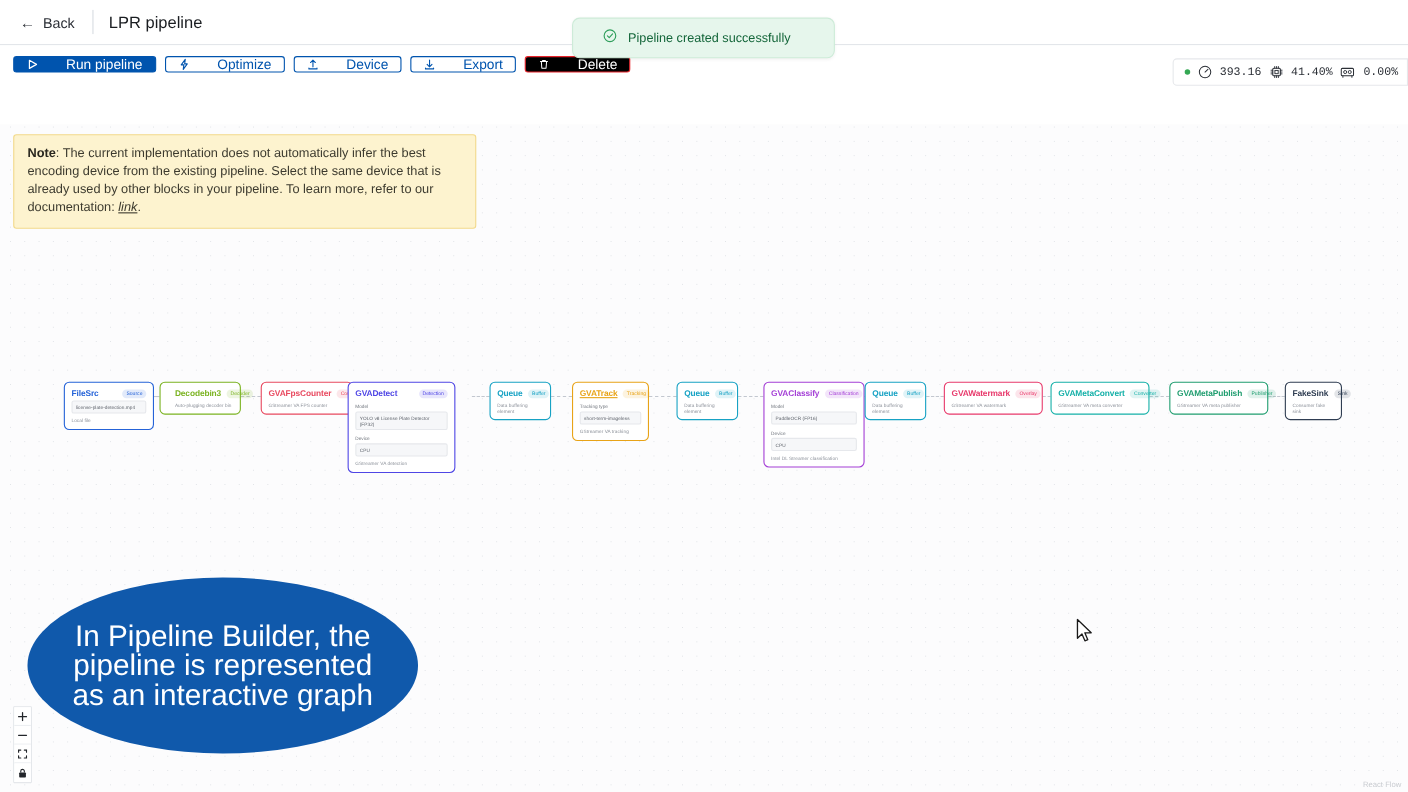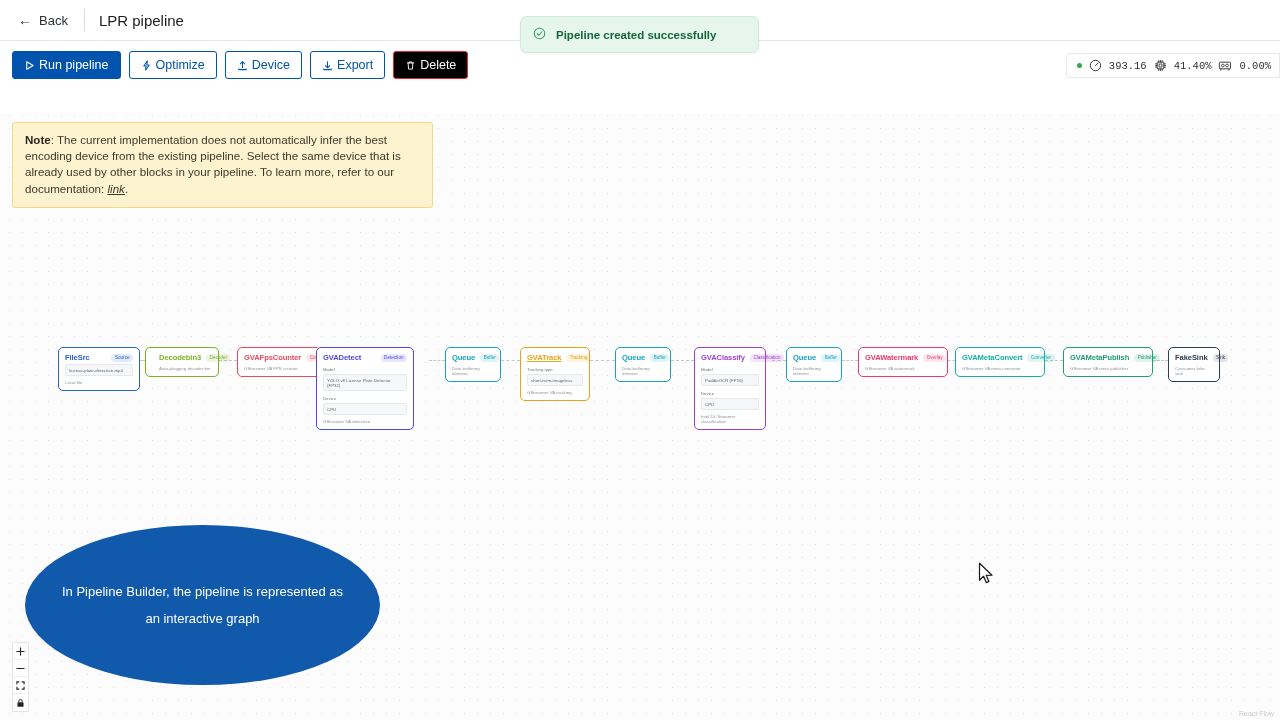--- a/index.html
+++ b/index.html
@@ -27,22 +27,22 @@
   .divider-v { width: 1px; height: 22px; background: #d8dce1; margin: 0 14px 0 10px; }
   .page-title { font-size: 15px; color: #1a1d21; }
 
   
   .toolbar {
     position: absolute; top: 41px; left: 0; width: 1280px; height: 72px;
     background: #fff; z-index: 28;
   }
   .btn-row { display: flex; align-items: center; gap: 8px; padding: 10px 0 0 12px; }
   .btn {
-    display: flex; align-items: center; gap: 4px;
-    height: 28px; padding: 0 11px; border-radius: 3px;
+    display: flex; align-items: center; gap: 25px;
+    height: 15px; padding: 0 11px; border-radius: 3px;
     font-size: 12.5px; cursor: pointer; background: #fff;
     border: 1px solid #0054ae; color: #0054ae; white-space: nowrap;
   }
   .btn svg { display: block; }
   .btn.primary { background: #0054ae; border-color: #0054ae; color: #fff; }
   .btn.danger  { background: #000000; border-color: #e8242b; color: #fff; }
 
   .opts-row { display: flex; align-items: center; gap: 14px; padding: 11px 0 0 14px; }
   .chk-wrap { display: flex; align-items: center; gap: 7px; cursor: pointer; }
   .chk {
@@ -55,22 +55,22 @@
   .device-sel {
     display: flex; align-items: center; gap: 34px;
     font-size: 12px; color: #2b2f36; cursor: pointer;
   }
   .caret { font-size: 9px; color: #555; }
 
   
   .toast {
     position: absolute; top: 16px; left: 520px; width: 239px; height: 37px;
     background: #e6f6ec; border: 1px solid #cdebd8; border-radius: 7px;
-    display: flex; align-items: center; gap: 10px; padding-left: 12px;
-    z-index: 60; box-shadow: 0 1px 3px rgba(0,0,0,0.05); font-weight: bold;
+    display: flex; align-items: center; gap: 10px; padding-left: 27px;
+    z-index: 60; box-shadow: 0 1px 3px rgba(0,0,0,0.05);
   }
   .toast-text { font-size: 11.5px; color: #14663a; }
 
   
   .stats {
     position: absolute; top: 53px; right: 0px; height: 25px;
     background: #fff; border: 1px solid #e6e8eb; border-left: 1px solid #e6e8eb;
     border-radius: 4px 0 0 4px;
     display: flex; align-items: center; gap: 7px; padding: 0 8px 0 10px;
     z-index: 30;
@@ -123,21 +123,21 @@
   .edge { position: absolute; height: 1px; border-top: 1px dashed #c2c7cf; z-index: 8; }
 
   
   .callout {
     position: absolute; left: 25px; top: 525px; width: 355px; height: 160px;
     background: #1059ab; border-radius: 50%;
     display: flex; align-items: center; justify-content: center;
     z-index: 40;
   }
   .callout span {
-    color: #fff; font-size: 13px; line-height: 27px; text-align: center;
+    color: #fff; font-size: 27px; line-height: 27px; text-align: center;
     padding: 0 28px;
   }
 
   
   .zoomctl {
     position: absolute; left: 12px; bottom: 8px; width: 17px;
     background: #fff; border: 1px solid #e2e5e9; border-radius: 1px;
     display: flex; flex-direction: column; z-index: 45;
   }
   .zoomctl button {
@@ -236,21 +236,21 @@
           <div class="field-box">short-term-imageless</div>
           <div class="node-desc">GStreamer VA tracking</div>
         </div>
         <div class="node" style="left: 615px; top: 306px; width: 56px; border-color: rgb(23, 162, 196);">
           <div class="node-head">
             <div class="node-title" style="color: rgb(23, 162, 196);">Queue</div>
             <div class="node-badge" style="background: rgba(23, 162, 196, 0.133); color: rgb(23, 162, 196);">Buffer</div>
           </div>
           <div class="node-desc">Data buffering element</div>
         </div>
-        <div class="node" style="left: 694px; top: 306px; width: 72px; border-color: rgb(164, 63, 214);">
+        <div class="node" style="left: 694px; top: 306px; width: 92px; border-color: rgb(164, 63, 214);">
           <div class="node-head">
             <div class="node-title" style="color: rgb(164, 63, 214);">GVAClassify</div>
             <div class="node-badge" style="background: rgba(164, 63, 214, 0.133); color: rgb(164, 63, 214);">Classification</div>
           </div>
           <div class="field-label">Model</div>
           <div class="field-box">PaddleOCR (FP16)</div>
           <div class="field-label">Device</div>
           <div class="field-box">CPU</div>
           <div class="node-desc">Intel DL Streamer classification</div>
         </div>

